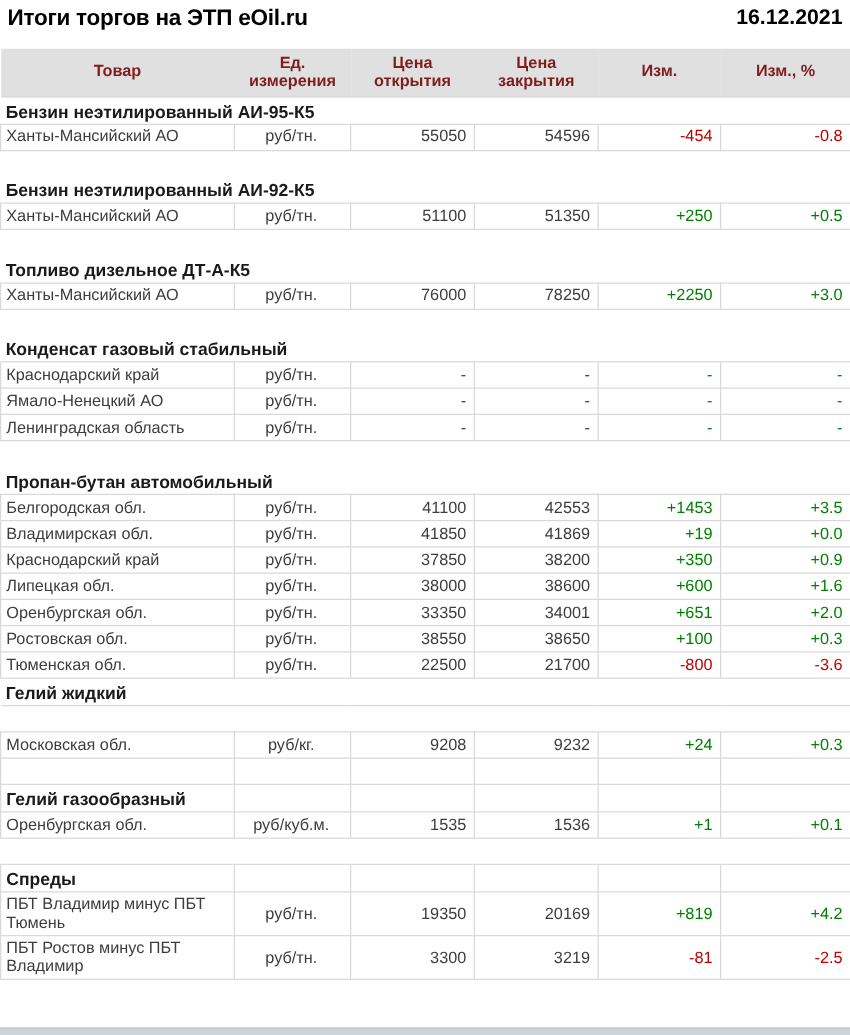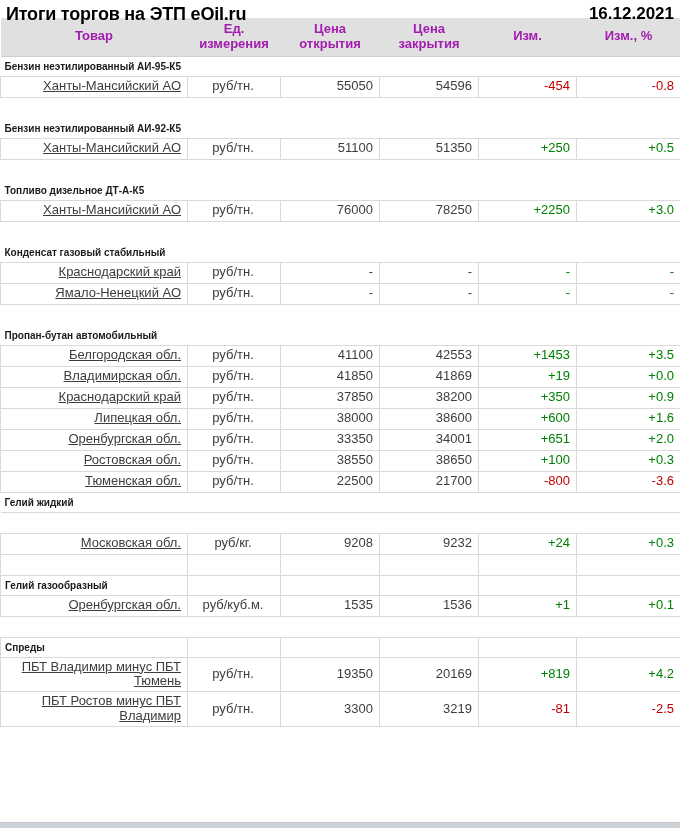--- a/index.html
+++ b/index.html
@@ -7,42 +7,42 @@
     --pos:#008000; --neg:#c00000; --strip:#cdd3d8;
   }
   *{box-sizing:border-box; margin:0; padding:0;}
   html,body{width:680px; background:#fff;}
   body{
     height:828px; overflow:hidden; position:relative;
     font-family:"Liberation Sans","DejaVu Sans",sans-serif; color:var(--text);
   }
   .titlebar{
     display:flex; justify-content:space-between; align-items:flex-start;
-    padding:4px 6px 3px 6px; height:18px;
+    padding:4px 6px 3px 6px; height:39px;
   }
   .titlebar .title{font-size:18px; font-weight:700; color:#000; letter-spacing:-0.2px;}
   .titlebar .date{font-size:17px; font-weight:700; color:#000;}
   table{border-collapse:collapse; table-layout:fixed; width:680px;}
   thead th{
     background:var(--header-bg); border:none; border-bottom:1px solid #d0d0d0;
     height:38px; vertical-align:middle; text-align:center;
-    font-size:13px; font-weight:700; color:#a21caf; line-height:1.15; padding:2px 3px;
+    font-size:13px; font-weight:700; color:#7f1d1d; line-height:1.15; padding:2px 3px;
   }
   td{
     border:1px solid var(--border); height:21px; vertical-align:middle;
     font-size:13px; color:var(--text); padding:2px 6px 2px 4px; line-height:1.15;
   }
-  td.product{text-align:right;text-decoration:underline;}
+  td.product{text-align:left;}
   td.unit{text-align:center;}
   td.num{text-align:right;}
   td.pos{color:var(--pos);}
   td.neg{color:var(--neg);text-align:right;}
   tr.shdr-row td{
     border:none; border-bottom:1px solid var(--border);
-    font-weight:700; color:var(--strong); font-size:10px; height:20px; padding-top:3px;
+    font-weight:700; color:var(--strong); font-size:14px; height:20px; padding-top:3px;
   }
   tr.shdr-row.cells td{border:1px solid var(--border);}
   tr.gap td{border:none; height:21px;}
   tr.gap.bordered td{border:1px solid var(--border);}
   .bottom-strip{
     position:absolute; left:0; bottom:0; width:680px; height:6px;
     background:var(--strip); border-top:1px solid #bfc6cc;
   }
 </style>
 </head>
@@ -127,20 +127,28 @@
         <td class="num pos">-</td>
       </tr>
       <tr>
         <td class="product">Ямало-Ненецкий АО</td>
         <td class="unit">руб/тн.</td>
         <td class="num">-</td>
         <td class="num">-</td>
         <td class="num pos">-</td>
         <td class="num pos">-</td>
       </tr>
+      <tr>
+        <td class="product">Ленинградская область</td>
+        <td class="unit">руб/тн.</td>
+        <td class="num">-</td>
+        <td class="num">-</td>
+        <td class="num pos">-</td>
+        <td class="num pos">-</td>
+      </tr>
       <tr class="gap">
         <td colspan="6"></td>
       </tr>
       <tr class="shdr-row">
         <td colspan="6">Пропан-бутан автомобильный</td>
       </tr>
       <tr>
         <td class="product">Белгородская обл.</td>
         <td class="unit">руб/тн.</td>
         <td class="num">41100</td>

